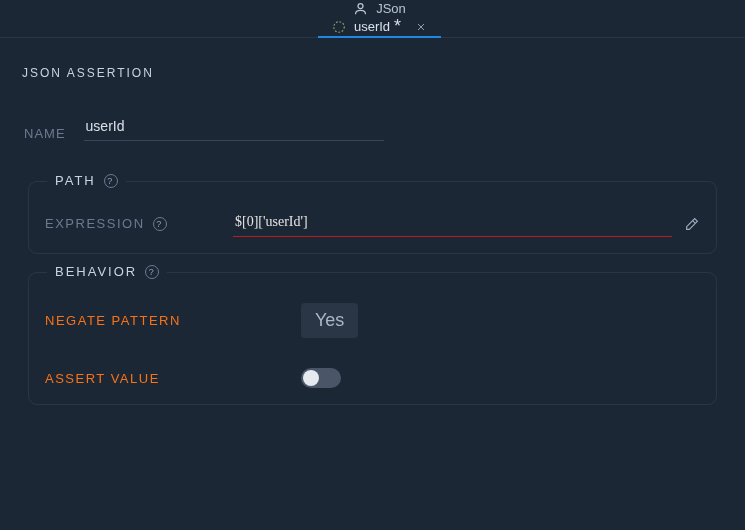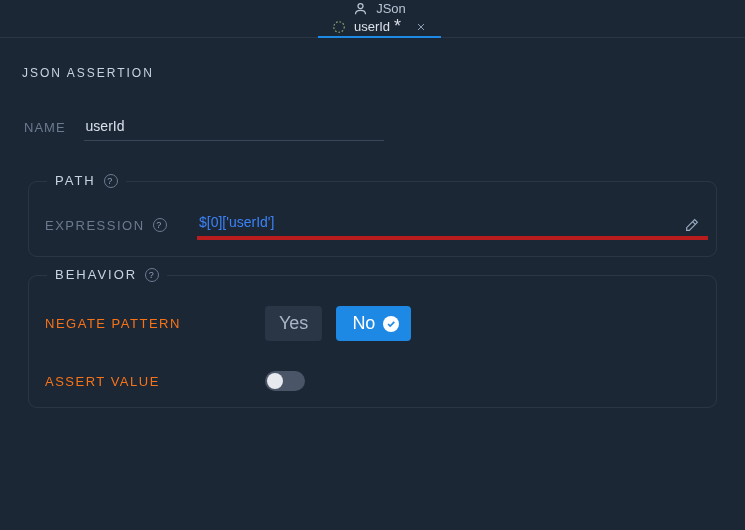--- a/index.html
+++ b/index.html
@@ -49,21 +49,21 @@
   .content { padding: 28px 22px 0 22px; }
   .page-title {
     font-size: 12px;
     letter-spacing: 2px;
     color: #c9d3e0;
     font-weight: 500;
     margin-bottom: 30px;
   }
   .row {
     display: flex;
-    align-items: center;
+    align-items: flex-end;
     padding: 4px 0 30px 2px;
   }
   .row-label {
     color: #6b7a8f;
     font-size: 13px;
     letter-spacing: 1px;
     margin-right: 18px;
   }
   .underline-input {
     border: none;
@@ -104,40 +104,42 @@
     align-items: center;
     justify-content: center;
     font-size: 9px;
     color: #8ea0b6;
     cursor: help;
   }
   .field-row {
     display: flex;
     align-items: center;
     padding-top: 28px;
+    gap: 36px;
   }
   .field-label {
     color: #6b7a8f;
     font-size: 13px;
     letter-spacing: 1.5px;
     display: flex;
     align-items: center;
     gap: 8px;
     width: 152px;
     flex: 0 0 auto;
   }
   .expr-input {
     flex: 1;
     border: none;
-    border-bottom: 4px solid #b91c1c;
+    border-bottom: 1px solid #b91c1c;
     background: transparent;
-    color: #3b82f6;
+    color: #e5e5e5;
     font-size: 14px;
     padding: 4px 28px 6px 2px;
     outline: none;
+    font-family: Liberation Serif, serif;
   }
   .edit-icon {
     margin-left: -24px;
     color: #9aaabf;
     cursor: pointer;
   }
   .behavior-fs { padding-bottom: 16px; }
   .field-row.spaced { padding-top: 30px; }
   .field-label-wide {
     color: #f97316;
@@ -245,28 +247,20 @@
   <div class="fieldset behavior-fs">
     <div class="fieldset-legend">
       <span>BEHAVIOR</span>
       <span class="help-circle">?</span>
     </div>
 
     <div class="field-row spaced">
       <div class="field-label-wide">NEGATE PATTERN</div>
       <div class="btn-group">
         <button class="pill-btn">Yes</button>
-        <button class="pill-btn selected">
-          <span>No</span>
-          <span class="check-circle">
-            <svg width="10" height="10" viewBox="0 0 24 24" fill="none" stroke="#1e88e5" stroke-width="4">
-                <path d="M5 12l5 5L20 7"></path>
-              </svg>
-          </span>
-        </button>
       </div>
     </div>
 
     <div class="field-row spaced">
       <div class="field-label-wide">ASSERT VALUE</div>
       <div class="toggle">
         <div class="knob"></div>
       </div>
     </div>
   </div>

